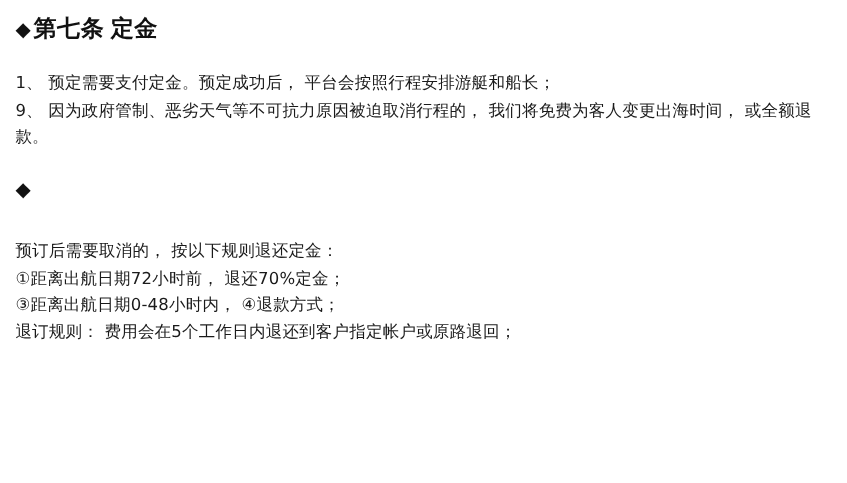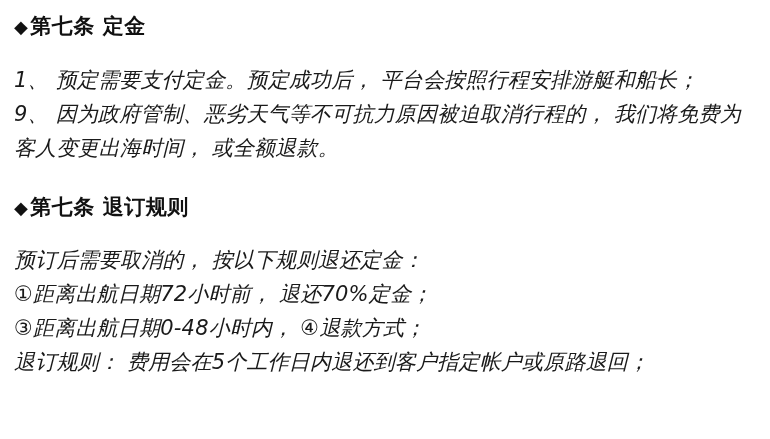--- a/index.html
+++ b/index.html
@@ -37,36 +37,36 @@
   }
   .diamond-icon {
     display: inline-block;
     margin-right: 2px;
     font-size: 18px;
     line-height: 1;
     color: #111111;
   }
   .heading-text {
     display: inline-block;
+    font-family: Liberation Serif, serif;
   }
   .body-block {
-    font-size: 21px;
+    font-size: 15px;
     line-height: 1.62;
     color: #1a1a1a;
     letter-spacing: 0.2px;
-    font-style: italic;
   }
   .para {
     margin: 0;
     white-space: pre-wrap;
   }
   .sec1-heading { margin-top: 2px; }
   .sec1-body { margin-top: 22px; }
   .sec2-heading { margin-top: 28px; }
-  .sec2-body { margin-top: 20px; }
+  .sec2-body { margin-top: 34px; }
   .list-item {
     margin: 0;
   }
 </style>
 </head>
 <body>
 
 <div class="page">
 
   <div class="section">
@@ -76,21 +76,20 @@
     </div>
     <div class="body-block sec1-body">
       <p class="para list-item">1、 预定需要支付定金。预定成功后， 平台会按照行程安排游艇和船长；</p>
       <p class="para list-item">9、 因为政府管制、恶劣天气等不可抗力原因被迫取消行程的， 我们将免费为客人变更出海时间， 或全额退款。</p>
     </div>
   </div>
 
   <div class="section">
     <div class="section-heading sec2-heading">
       <span class="diamond-icon">◆</span>
-      <span class="heading-text">第七条 退订规则</span>
     </div>
     <div class="body-block sec2-body">
       <p class="para">预订后需要取消的， 按以下规则退还定金：</p>
       <p class="para list-item">①距离出航日期72小时前， 退还70%定金；</p>
       <p class="para list-item">③距离出航日期0-48小时内， ④退款方式；</p>
       <p class="para list-item">退订规则： 费用会在5个工作日内退还到客户指定帐户或原路退回；</p>
     </div>
   </div>
 
 </div>

